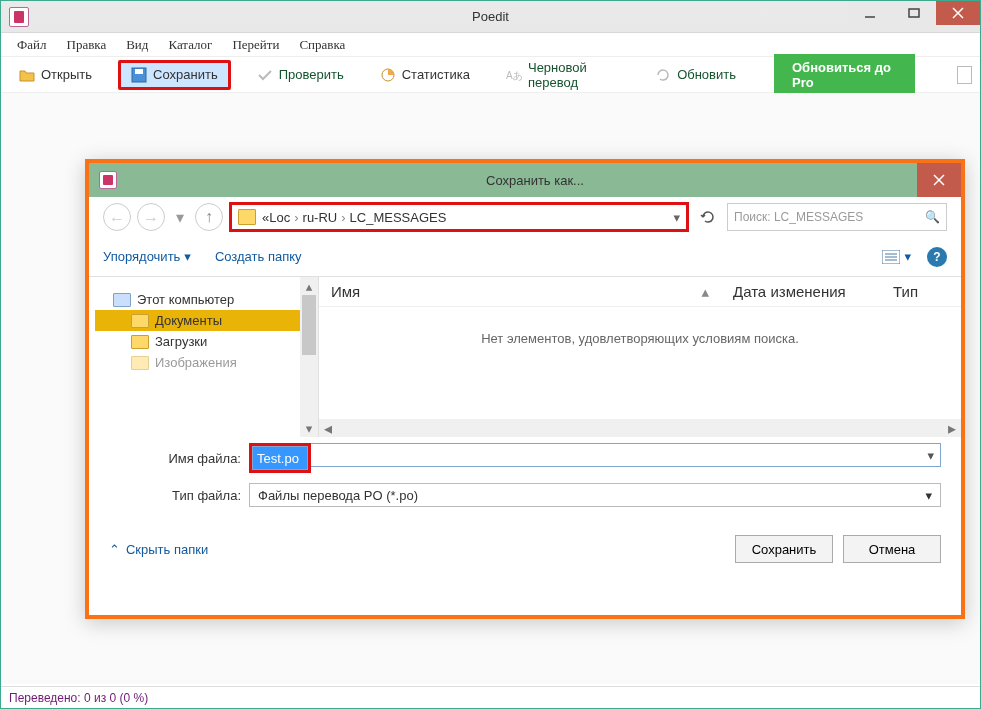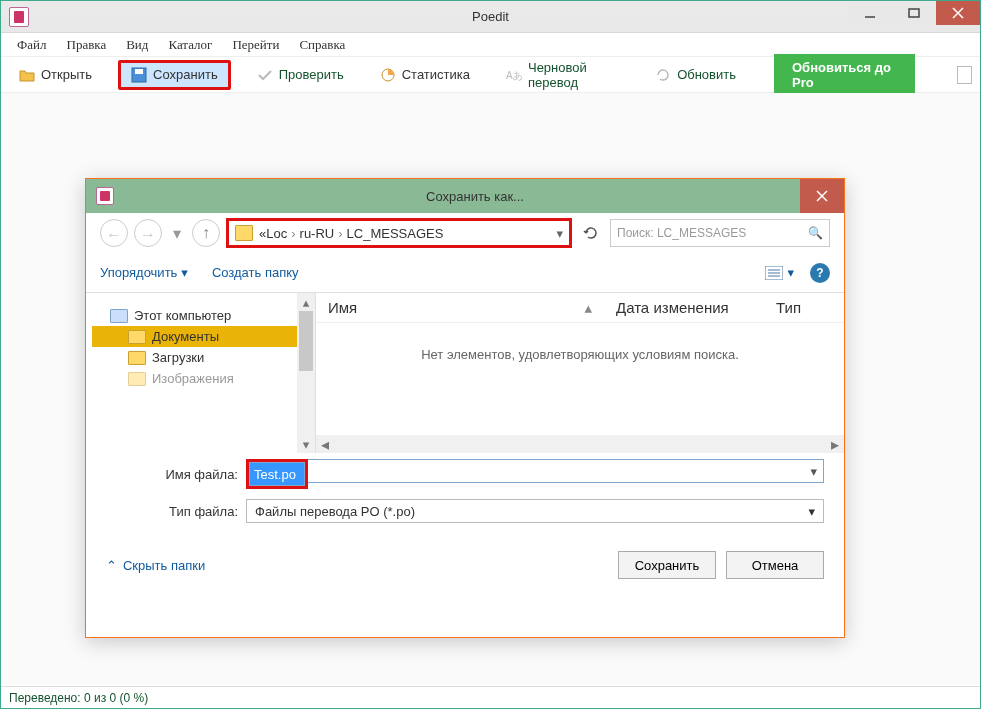--- a/index.html
+++ b/index.html
@@ -26,21 +26,21 @@
 .tb-icon { width: 16px; height: 16px; display: inline-flex; align-items: center; justify-content: center; }
 .tb-item.save { background: #cde6ff; border: 3px solid #d11; border-radius: 2px; }
 .tb-item.pro { background: #43b74e; color: #fff; font-weight: 600; padding: 6px 18px; margin-left: 12px; }
 .tb-spacer { flex: 1; }
 .tb-square { width:18px; height:18px; border:1px solid #bbb; margin-left:10px; }
 
 
 .mainarea { position: absolute; top: 92px; left: 0; right: 0; bottom: 24px; background: #fafafa; }
 
 
-.dialog { position: absolute; left: 84px; top: 177px; width: 760px; height: 460px; background: #fff; border: 1px solid #f97316; box-shadow: 0 4px 20px rgba(0,0,0,.2); }
+.dialog { position: absolute; left: 84px; top: 158px; width: 880px; height: 460px; background: #fff; border: 4px solid #f97316; box-shadow: 0 4px 20px rgba(0,0,0,.2); }
 .dialog .dtitle { height: 34px; background: #8ab996; display:flex; align-items:center; padding-left:10px; position:relative; }
 .dialog .dtitle .dt-label { position:absolute; width:100%; text-align:center; font-size:13px; color:#333; }
 .dialog .dtitle .dicon { width:18px; height:18px; background:#fff; border:1px solid #b69; border-radius:2px; margin-right:6px; position:relative; z-index:2; }
 .dialog .dtitle .dicon::after { content:""; position:absolute; inset:3px; background:#c36; border-radius:1px; }
 .dialog .dclose { position:absolute; right:0; top:0; width:44px; height:34px; background:#c35b4c; color:#fff; display:flex; align-items:center; justify-content:center; font-size:14px; }
 
 .dialog .navrow { height: 40px; display:flex; align-items:center; padding: 6px 14px; gap:6px; }
 .circle-btn { width:28px; height:28px; border:1px solid #ccc; border-radius:50%; display:flex; align-items:center; justify-content:center; color:#888; }
 .circle-btn.disabled { color:#ccc; }
 .dn-chev { width:18px; display:flex; align-items:center; justify-content:center; color:#999; }
@@ -87,21 +87,21 @@
 .fname-wrap input { border:1px solid #7ea6d0; height:24px; padding:0 4px; font-size:13px; background:#3597ff; color:#fff; width:56px; }
 .fname-wrap .rest { flex:1; border:1px solid #7ea6d0; border-left:none; height:24px; display:flex; align-items:center; justify-content:flex-end; padding-right:6px; background:#fff; color:#555; }
 .ftype-sel { flex:1; border:1px solid #bbb; height:24px; display:flex; align-items:center; padding:0 8px; font-size:13px; color:#333; background:#fff; justify-content:space-between; }
 
 .dialog .footer { display:flex; align-items:center; padding:14px 20px 14px; font-size:13px; border-top: none; margin-top:10px; }
 .footer .hide { display:flex; align-items:center; gap:6px; color:#115a9e; }
 .footer .spacer { flex:1; }
 .footer .btn { width:98px; height:28px; border:1px solid #aaa; background:#f3f3f3; display:flex; align-items:center; justify-content:center; margin-left:10px; }
 
 
-.statusbar { position:absolute; left:0; right:0; bottom:0; height:22px; border-top:1px solid #ddd; display:flex; align-items:center; padding:0 8px; font-size:12px; color:#14532d; background:#fff;text-align:center; }
+.statusbar { position:absolute; left:0; right:0; bottom:0; height:22px; border-top:1px solid #ddd; display:flex; align-items:center; padding:0 8px; font-size:12px; color:#701a75; background:#fff;text-align:center; }
 </style>
 </head>
 <body>
 
 <div class="titlebar">
   <div class="app-icon"></div>
   <div class="title">Poedit</div>
   <div class="winctrl">
     <div class="winbtn">
         <svg width="12" height="12">

